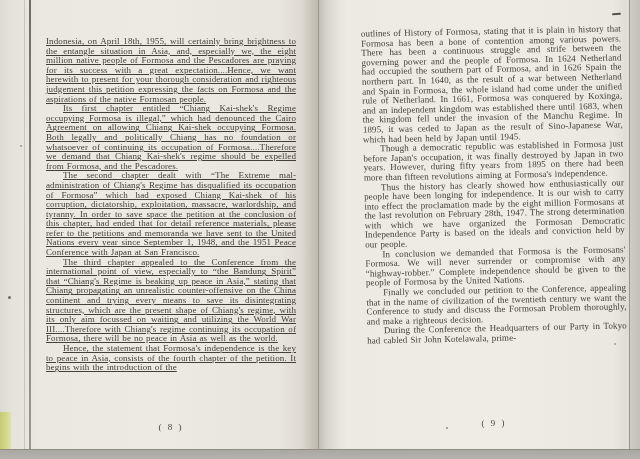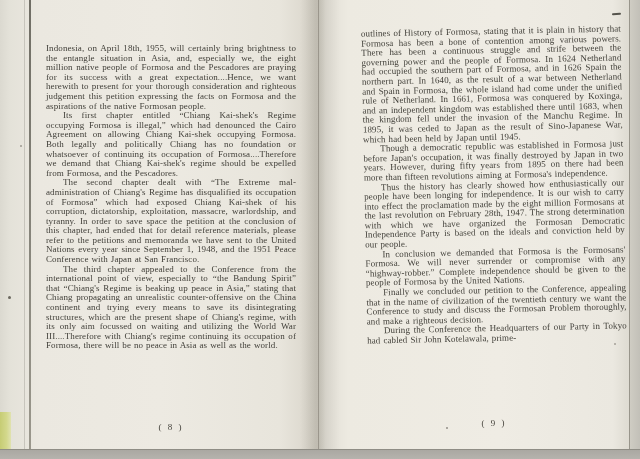--- a/index.html
+++ b/index.html
@@ -51,21 +51,21 @@
   
   .text-col{
     position:absolute;
     color:#42403a;
     font-size:9px;line-height:9.6px;
     text-align:justify;
     letter-spacing:.1px;word-spacing:.6px;
   }
   .text-col p{margin:0;text-indent:17px;}
   .text-col p.noindent{text-indent:0;}
-  .left-col{left:46px;top:44px;width:250px;}
+  .left-col{left:46px;top:37px;width:250px;text-decoration:underline;}
   .right-col{left:364px;top:27px;width:260px;transform:rotate(-1.15deg);transform-origin:50% 50%;}
   .pagenum{
     position:absolute;color:#45433c;
     font-size:9px;letter-spacing:2px;text-align:center;
   }
   .pagenum.leftnum{left:46px;top:422px;width:250px;}
   .pagenum.rightnum{left:364px;top:418px;width:260px;transform:rotate(-1deg);}
 </style>
 </head>
 <body>
@@ -89,20 +89,21 @@
   <div class="speck s1"></div>
   <div class="speck s2"></div>
   <div class="speck s3"></div>
   <div class="speck s4"></div>
 
   <div class="text-col left-col">
     <p class="noindent">Indonesia, on April 18th, 1955, will certainly bring brightness to the entangle situation in Asia, and, especially we, the eight million native people of Formosa and the Pescadores are praying for its success with a great expectation....Hence, we want herewith to present for your thorough consideration and righteous judgement this petition expressing the facts on Formosa and the aspirations of the native Formosan people.</p>
     <p>Its first chapter entitled “Chiang Kai-shek's Regime occupying Formosa is illegal,” which had denounced the Cairo Agreement on allowing Chiang Kai-shek occupying Formosa.  Both legally and politically Chiang has no foundation or whatsoever of continuing its occupation of Formosa....Therefore we demand that Chiang Kai-shek's regime should be expelled from Formosa, and the Pescadores.</p>
     <p>The second chapter dealt with “The Extreme mal-administration of Chiang's Regime has disqualified its occupation of Formosa” which had exposed Chiang Kai-shek of his corruption, dictatorship, exploitation, massacre, warlordship, and tyranny.  In order to save space the petition at the conclusion of this chapter, had ended that for detail reference materials, please refer to the petitions and memoranda we have sent to the United Nations every year since September 1, 1948, and the 1951 Peace Conference with Japan at San Francisco.</p>
     <p>The third chapter appealed to the Conference from the international point of view, especially to “the Bandung Spirit” that “Chiang's Regime is beaking up peace in Asia,” stating that Chiang propagating an unrealistic counter-offensive on the China continent and trying every means to save its disintegrating structures, which are the present shape of Chiang's regime, with its only aim focussed on waiting and utilizing the World War III....Therefore with Chiang's regime continuing its occupation of Formosa, there will be no peace in Asia as well as the world.</p>
+    <p>Hence, the statement that Formosa's independence is the key to peace in Asia, consists of the fourth chapter of the petition.  It begins with the introduction of the</p>
   </div>
   <div class="pagenum leftnum">( 8 )</div>
 
   <div class="text-col right-col">
     <p class="noindent">outlines of History of Formosa, stating that it is plain in history that Formosa has been a bone of contention among various powers.  There has been a continuous struggle and strife between the governing power and the people of Formosa.  In 1624 Netherland had occupied the southern part of Formosa, and in 1626 Spain the northern part.  In 1640, as the result of a war between Netherland and Spain in Formosa, the whole island had come under the unified rule of Netherland.  In 1661, Formosa was conquered by Koxinga, and an independent kingdom was established there until 1683, when the kingdom fell under the invasion of the Manchu Regime. In 1895, it was ceded to Japan as the result of Sino-Japanese War, which had been held by Japan until 1945.</p>
     <p>Though a democratic republic was established in Formosa just before Japan's occupation, it was finally destroyed by Japan in two years.  However, during fifty years from 1895 on there had been more than fifteen revolutions aiming at Formosa's independence.</p>
     <p>Thus the history has clearly showed how enthusiastically our people have been longing for independence. It is our wish to carry into effect the proclamation made by the eight million Formosans at the last revolution on February 28th, 1947.  The strong determination with which we have organized the Formosan Democratic Independence Party is based on the ideals and conviction held by our people.</p>
     <p>In conclusion we demanded that Formosa is the Formosans' Formosa.  We will never surrender or compromise with any “highway-robber.”  Complete independence should be given to the people of Formosa by the United Nations.</p>
     <p>Finally we concluded our petition to the Conference, appealing that in the name of civilization of the twentieth century we want the Conference to study and discuss the Formosan Problem thoroughly, and make a righteous decision.</p>
     <p>During the Conference the Headquarters of our Party in Tokyo had cabled Sir John Kotelawala, prime-</p>

